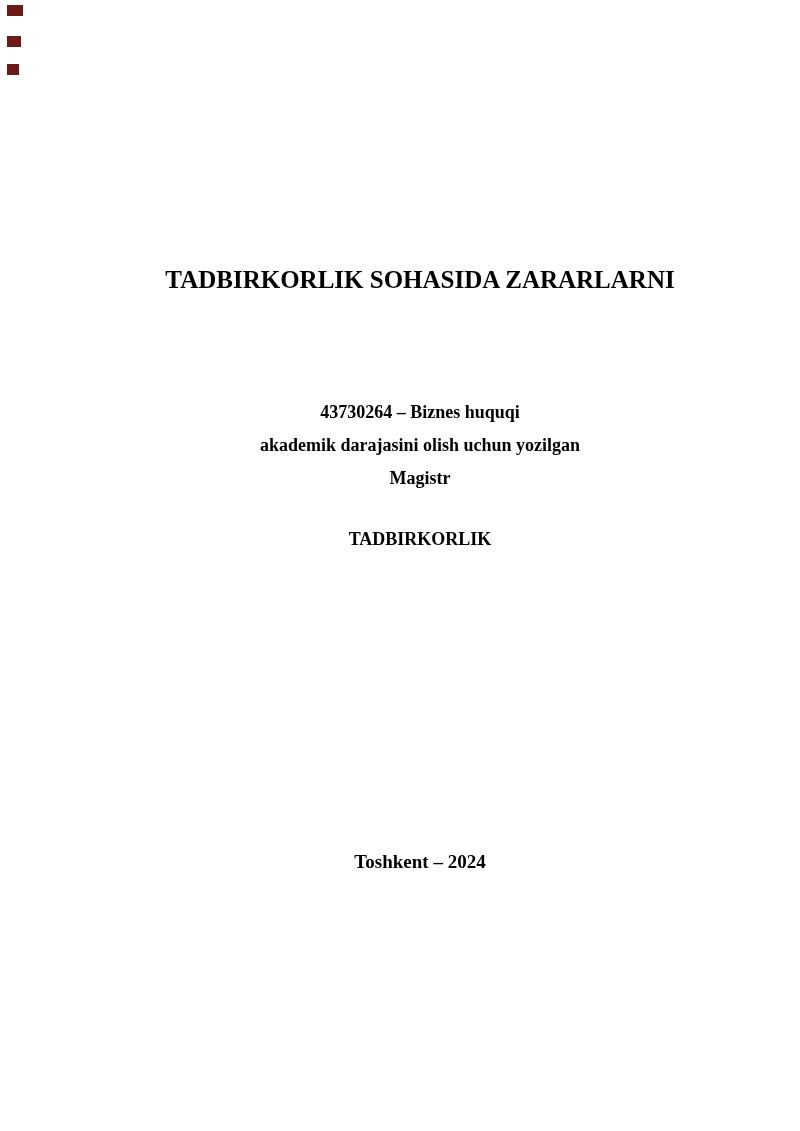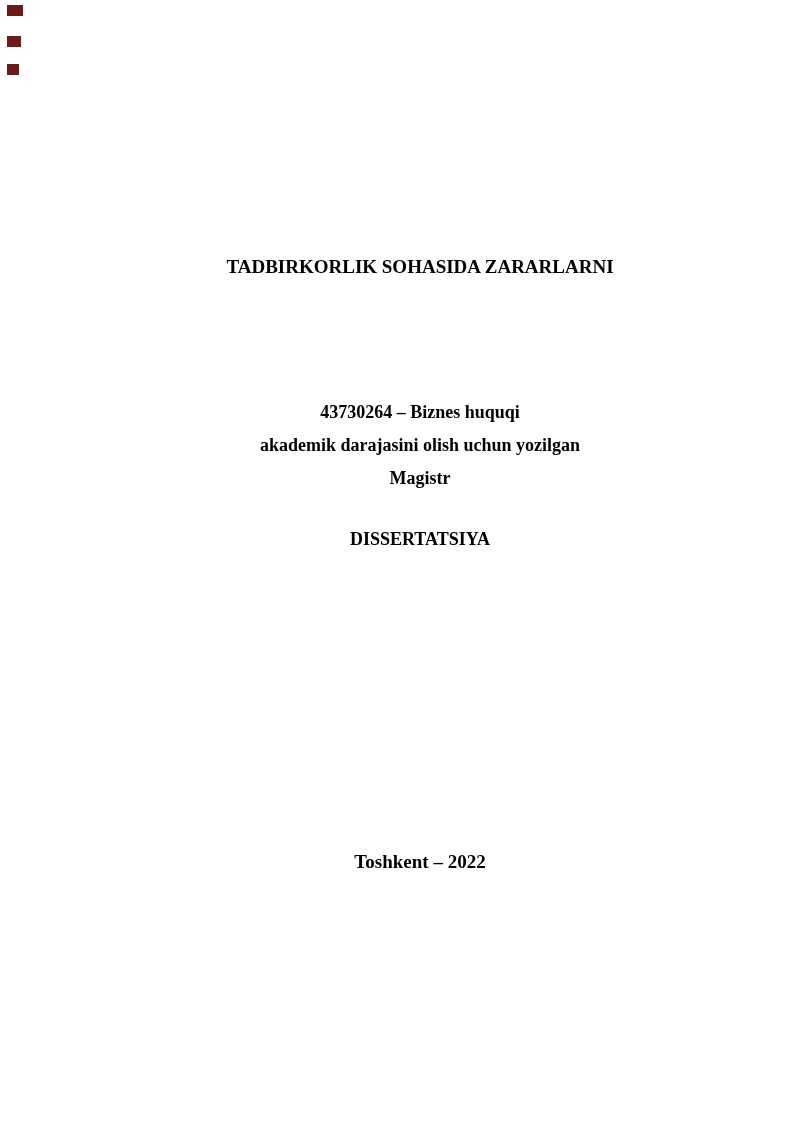--- a/index.html
+++ b/index.html
@@ -27,22 +27,22 @@
   .mark.m2 { left: 7px;  top: 36px; width: 14px; height: 11px; }
   .mark.m3 { left: 7px;  top: 64px; width: 12px; height: 11px; }
 
   .centered {
     position: absolute;
     left: 40px;
     right: 0;
     text-align: center;
   }
   .title-block {
-    top: 250px;
-    font-size: 19px;
+    top: 263px;
+    font-size: 25px;
     line-height: 33px;
   }
   .program-block {
     top: 396px;
     font-size: 18px;
     line-height: 33px;
   }
   .doctype {
     top: 526px;
     font-size: 18px;
@@ -66,17 +66,17 @@
   <div class="centered title-block">
     <div>TADBIRKORLIK SOHASIDA ZARARLARNI</div>
   </div>
 
   <div class="centered program-block">
     <div>43730264 – Biznes huquqi</div>
     <div>akademik darajasini olish uchun yozilgan</div>
     <div>Magistr</div>
   </div>
 
-  <div class="centered doctype">DISSERTATSIYA</div>
+  <div class="centered doctype">TADBIRKORLIK</div>
 
-  <div class="centered footer">Toshkent – 2022</div>
+  <div class="centered footer">Toshkent – 2024</div>
 
 </div>
 
 </body></html>

